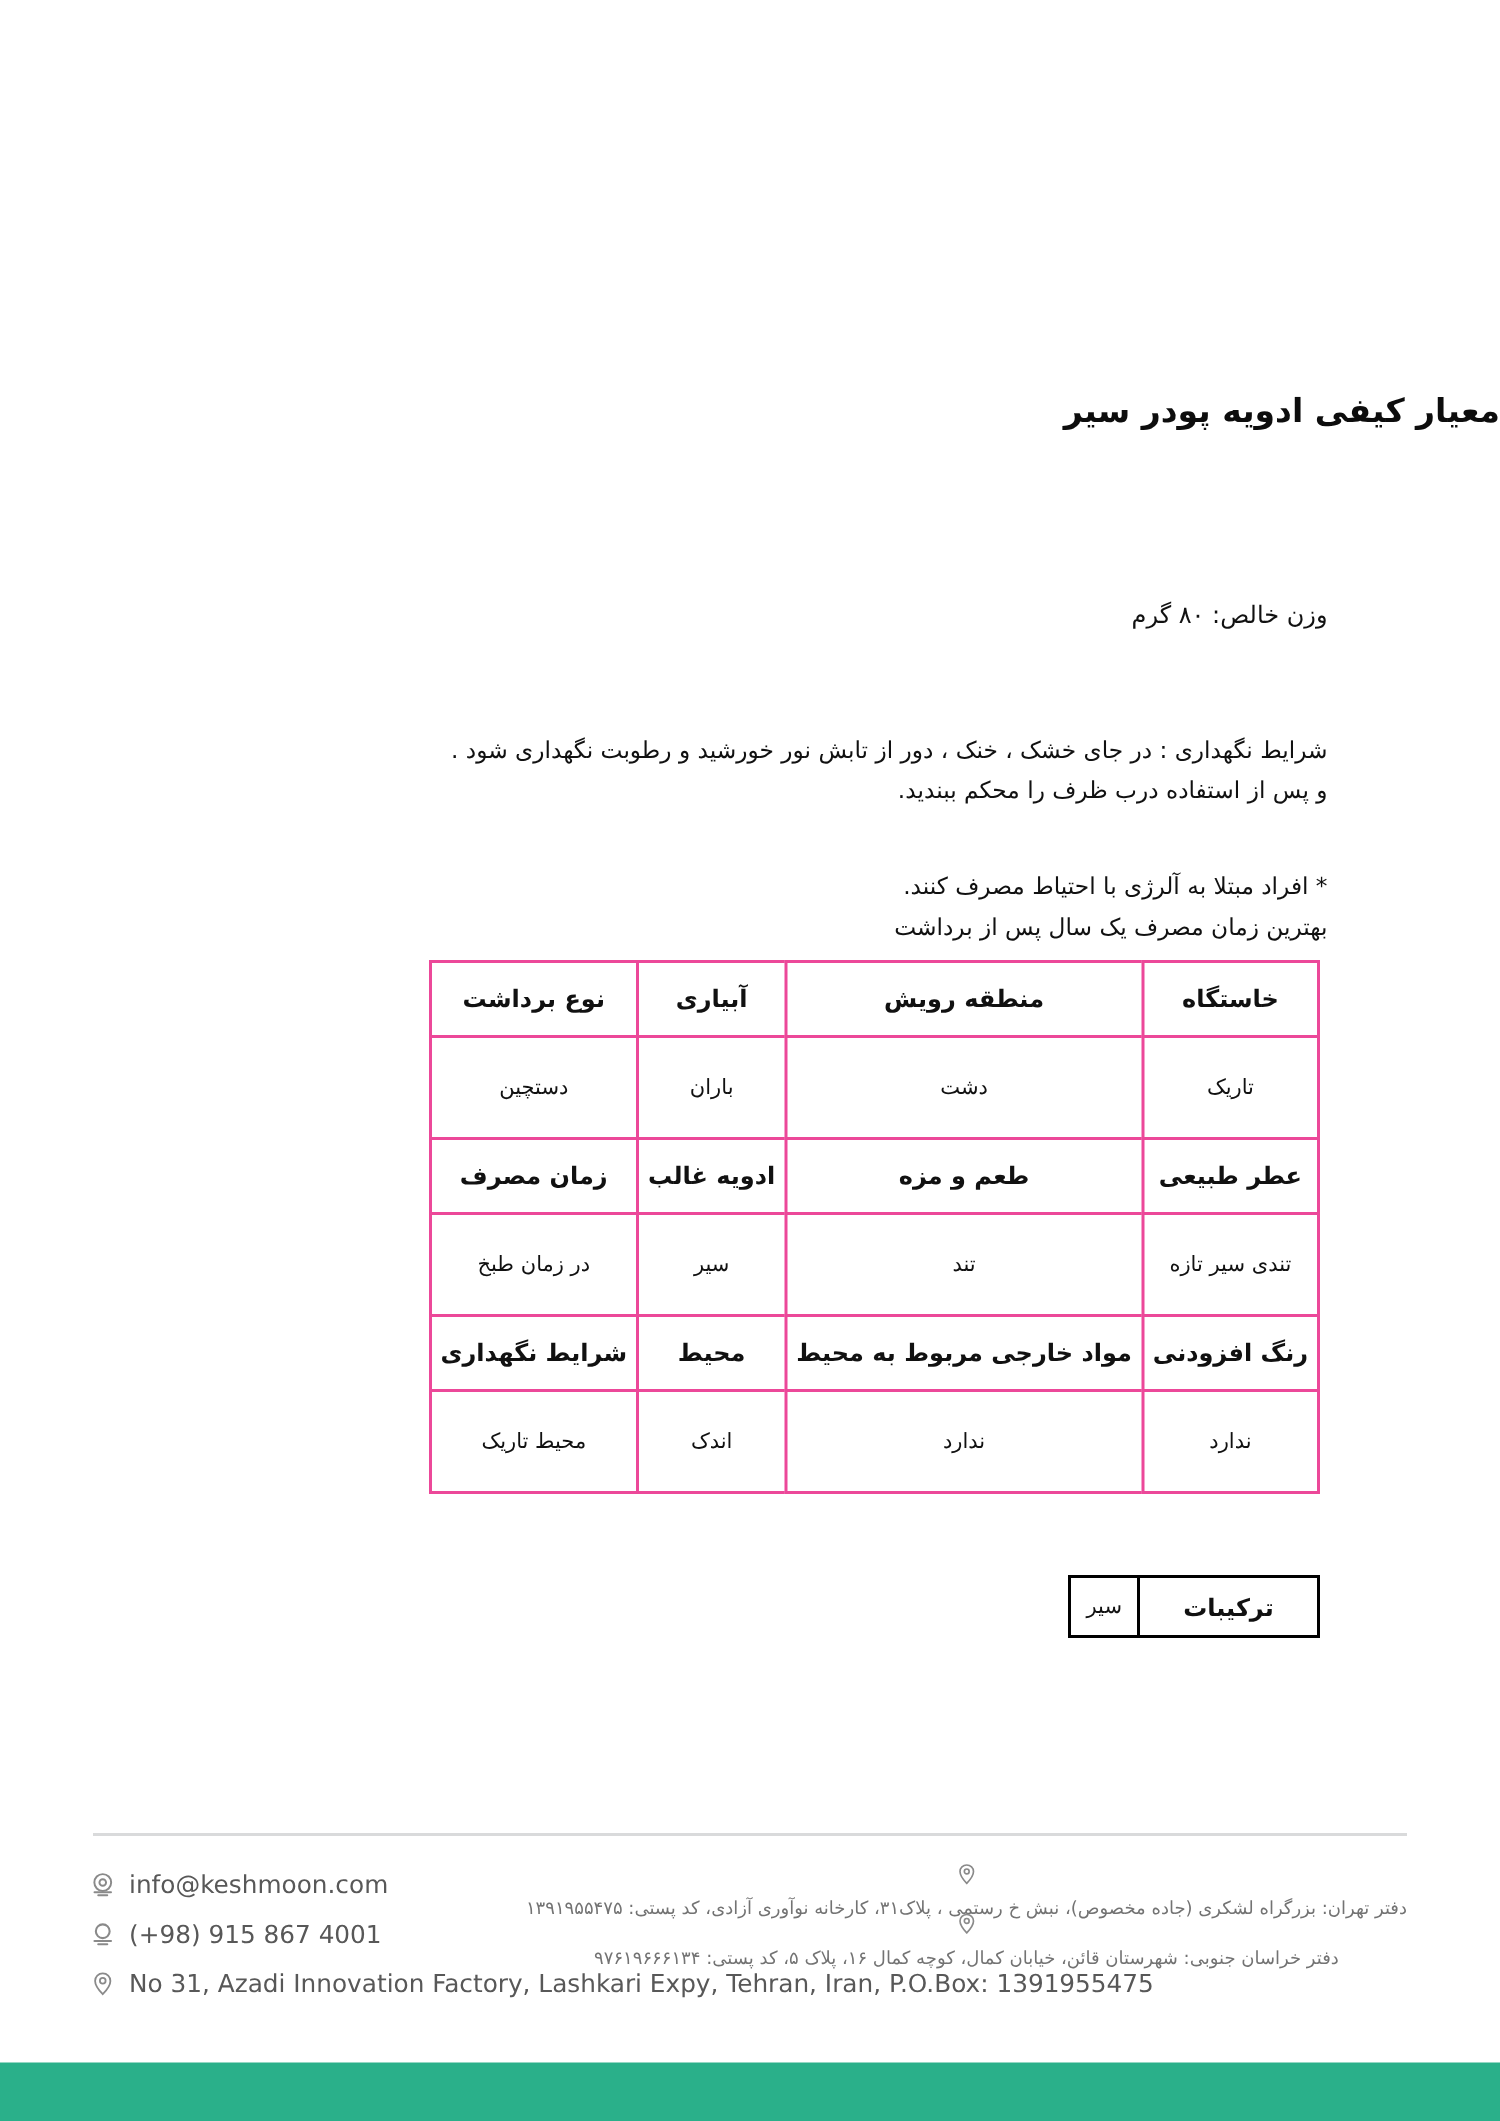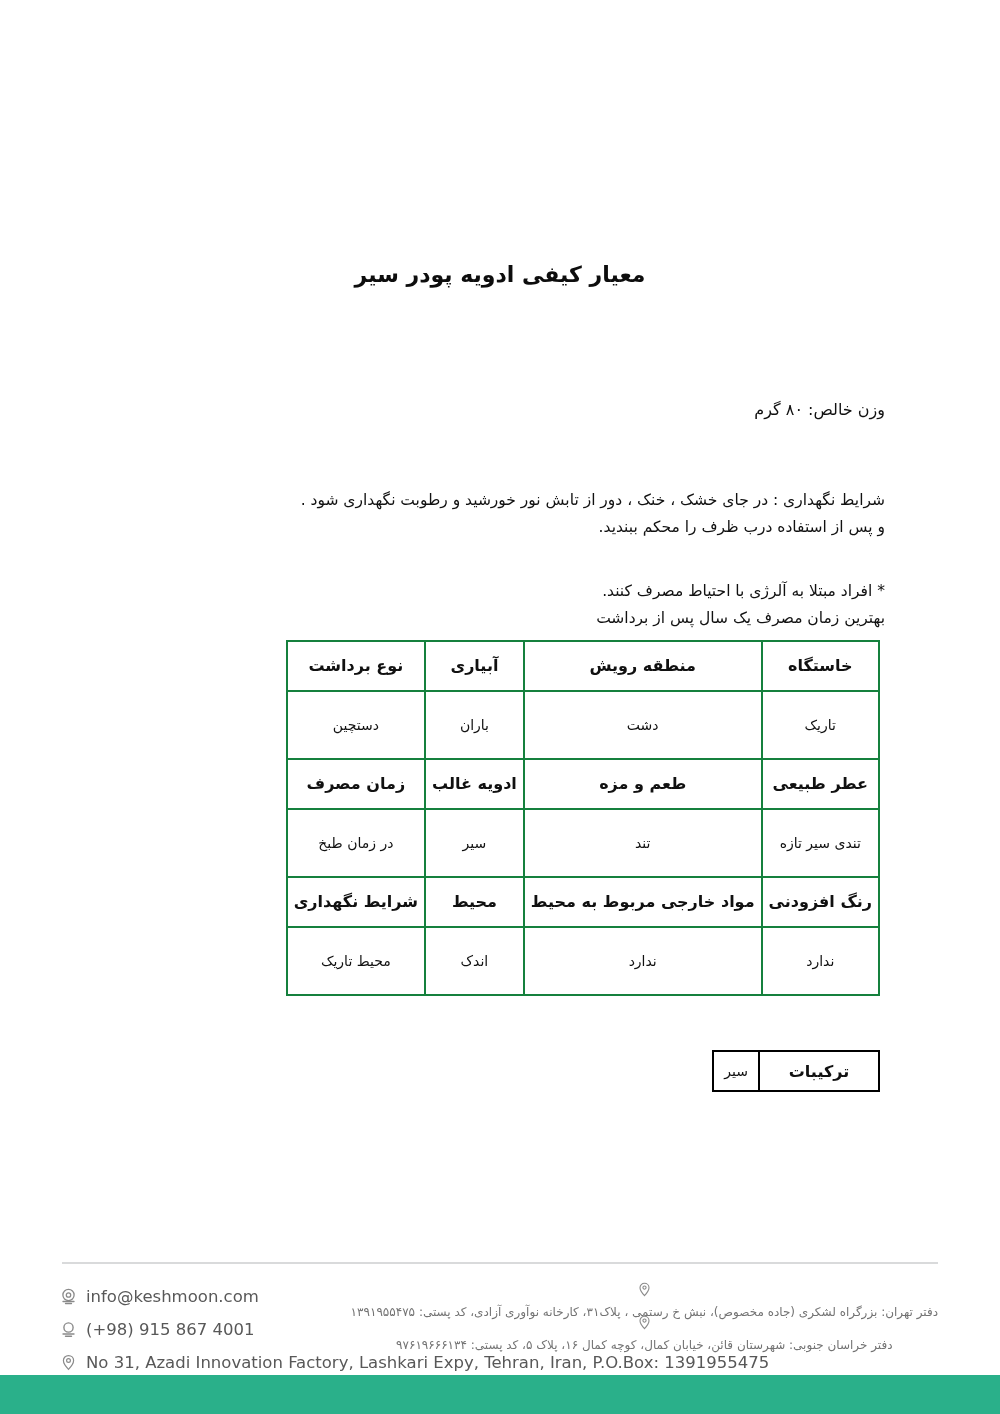--- a/index.html
+++ b/index.html
@@ -104,21 +104,21 @@
   .content {
     position: relative;
     flex: 1 1 auto;
   }
 
   .doc-title {
     position: absolute;
     top: 262px;
     left: 0;
     right: 0;
-    text-align: center;
+    text-align: right;
     font-size: 22px;
     font-weight: 700;
     color: #0d0d0d;
     direction: rtl;
   }
 
   .net-weight {
     position: absolute;
     top: 400px;
     right: 115px;
@@ -160,21 +160,21 @@
   .spec-table {
     position: absolute;
     top: 640px;
     right: 120px;
     left: 120px;
     border-collapse: collapse;
     direction: rtl;
     table-layout: fixed;
   }
   .spec-table td {
-    border: 2px solid #15803d;
+    border: 2px solid #ec4899;
     text-align: center;
     vertical-align: middle;
     color: #111;
     padding: 4px 6px;
   }
   .spec-table tr.hrow td {
     font-size: 16px;
     font-weight: 700;
     height: 40px;
     line-height: 1.4;
@@ -214,21 +214,21 @@
     font-weight: 400;
     padding-left: 14px;
   }
 
   
   .footer {
     position: absolute;
     left: 0;
     right: 0;
     bottom: 0;
-    height: 152px;
+    height: 192px;
   }
   .footer-rule {
     position: absolute;
     left: 62px;
     right: 62px;
     top: 0px;
     height: 2px;
     background: #d9dadb;
   }
   .footer-inner {

